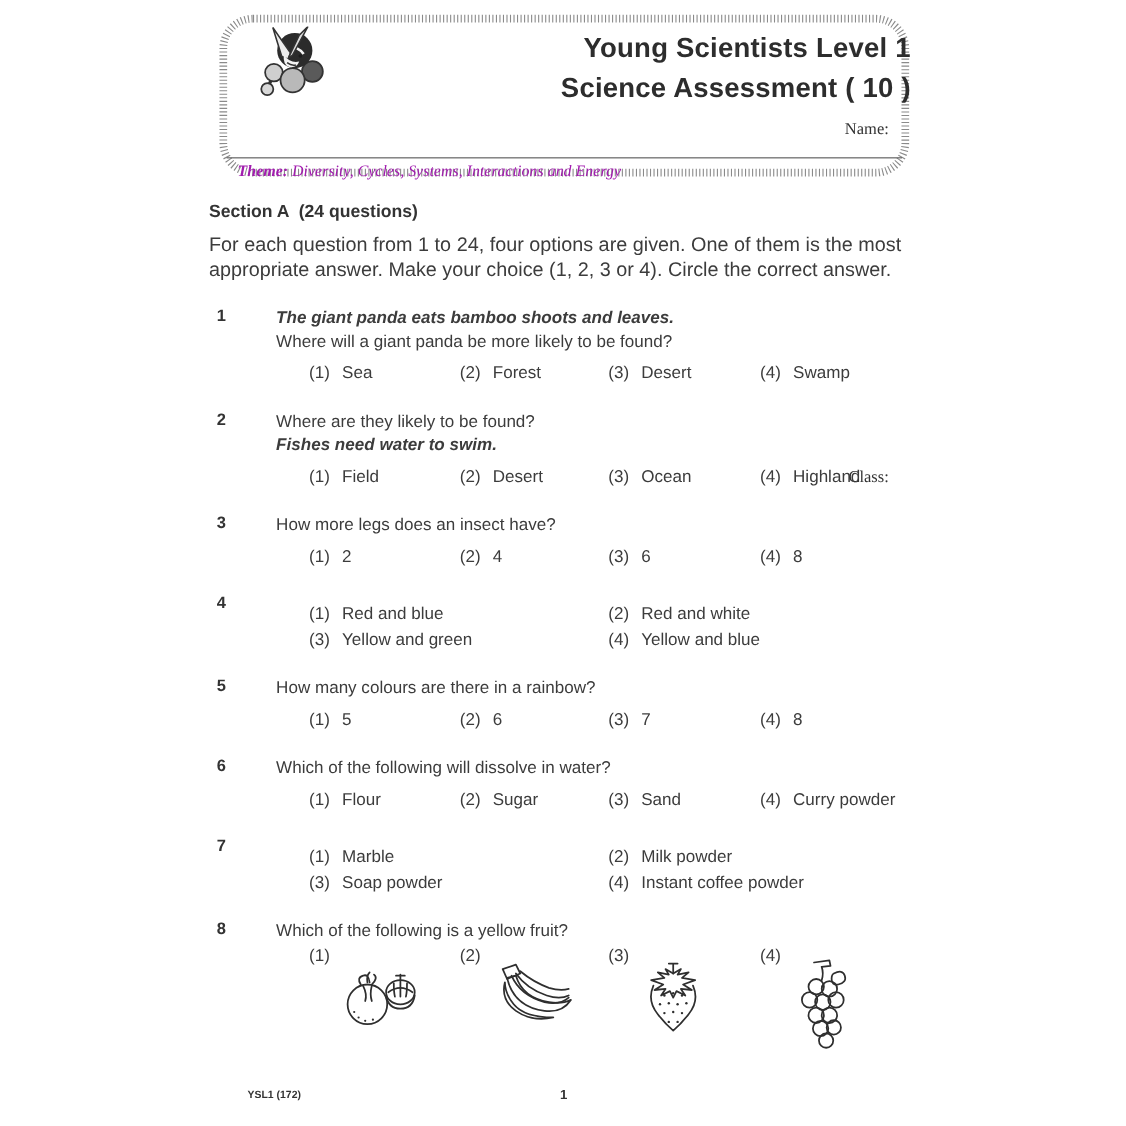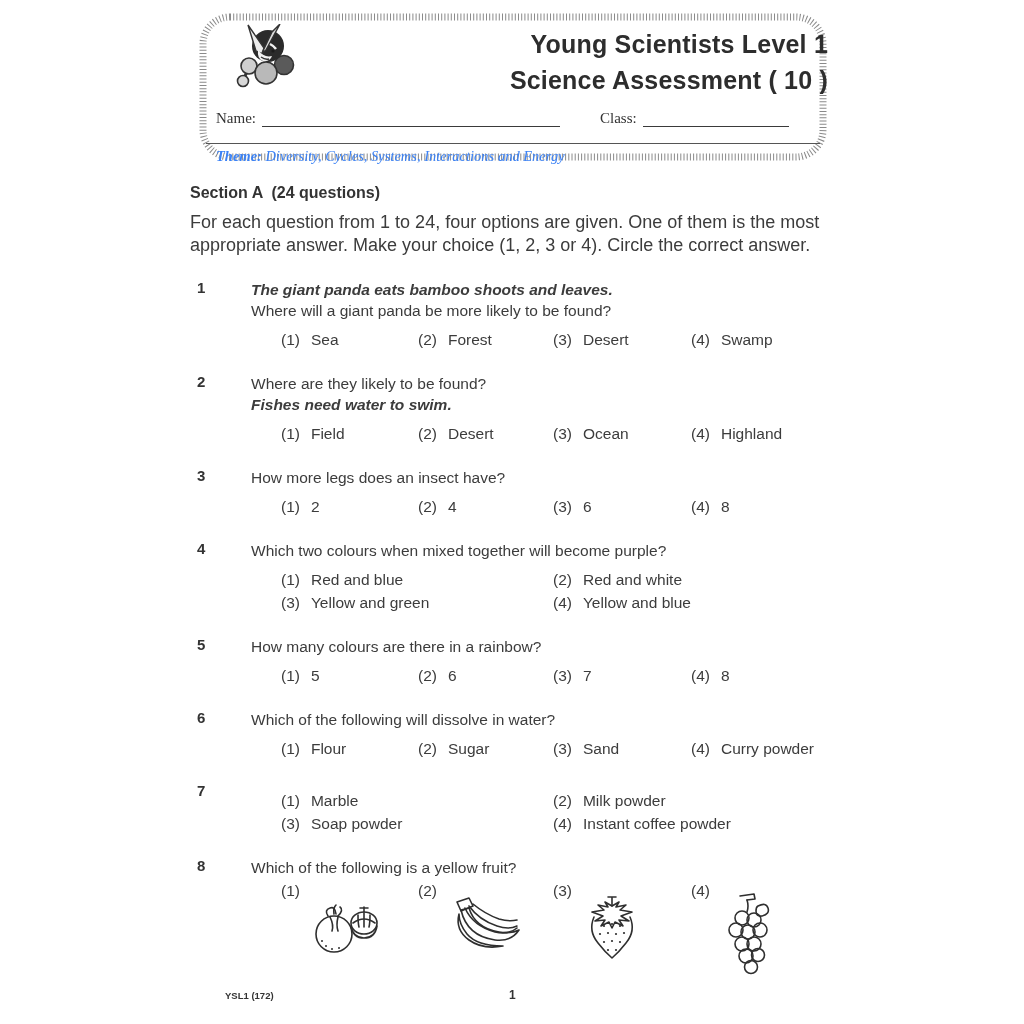--- a/index.html
+++ b/index.html
@@ -9,28 +9,28 @@
   }
   .page{position:absolute;left:190px;top:0;width:650px;}
 
   
   .header-box{position:relative;margin:12px 0 0 8px;width:630px;height:150px;}
   .hatch-border{position:absolute;left:0;top:0;width:630px;height:150px;}
   .mascot{position:absolute;left:34px;top:12px;}
   .titles{position:absolute;left:0;right:0;top:14px;text-align:right;}
   .title-line{font-size:25px;font-weight:bold;color:#2d2d2d;line-height:36px;letter-spacing:.2px;}
   .nc-row{position:absolute;left:18px;right:20px;top:98px;display:flex;align-items:flex-end;
-          font-family:"Liberation Serif",serif;font-size:15px;color:#333;}
+          font-family:"Liberation Serif",serif;font-size:15px;color:#333;flex-direction:column;}
   .write-line{border-bottom:1.4px solid #3a3a3a;height:15px;}
   .name-line{flex:0 0 298px;margin-left:6px;}
   .class-lbl{margin-left:40px;}
   .class-line{flex:0 0 146px;margin-left:6px;}
   .header-rule{position:absolute;left:8px;right:8px;top:131px;border-top:1.2px solid #555;}
   .theme-row{position:absolute;left:18px;top:136px;font-family:"Liberation Serif",serif;
-             font-size:14.5px;color:#3b82f6;font-style:italic;}
+             font-size:14.5px;color:#a21caf;font-style:italic;}
   .theme-lbl{font-weight:bold;}
 
   
   .section-heading{margin-top:22px;font-size:16px;font-weight:bold;color:#333;white-space:pre;}
   .instructions{margin-top:9px;font-size:18px;line-height:23px;color:#3c3c3c;}
 
   
   .question{margin-top:22px;display:flex;padding-left:7px;}
   .qnum{width:28px;font-weight:bold;font-size:15px;color:#333;flex:0 0 28px;}
   .qbody{flex:1;margin-left:26px;}
@@ -183,21 +183,20 @@
             <span class="opt-num">(4)</span>
             <span class="opt-label">8</span>
           </span>
       </div>
     </div>
   </div>
 
   <div class="question">
     <div class="qnum">4</div>
     <div class="qbody">
-      <div class="stem">Which two colours when mixed together will become purple?</div>
       <div class="opts opts-2">
         <span class="opt">
             <span class="opt-num">(1)</span>
             <span class="opt-label">Red and blue</span>
           </span>
         <span class="opt">
             <span class="opt-num">(2)</span>
             <span class="opt-label">Red and white</span>
           </span>
         <span class="opt">

